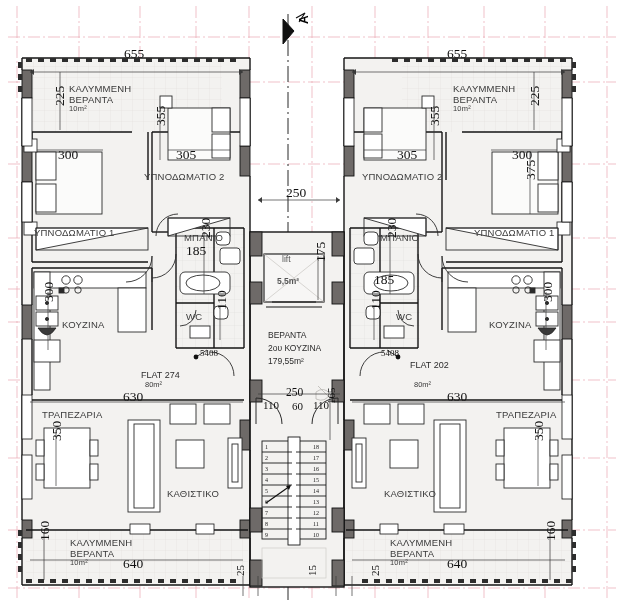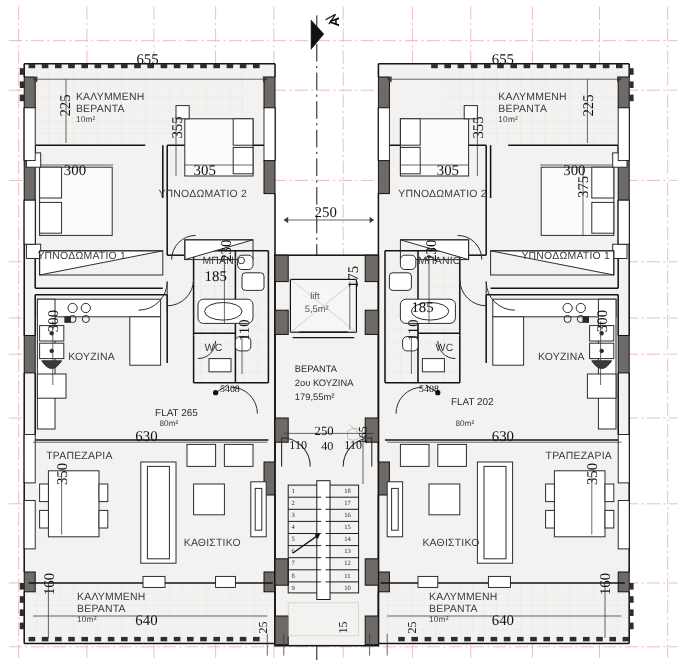--- a/index.html
+++ b/index.html
@@ -581,28 +581,28 @@
 <div class="lbl room" style="left:396px;top:312px;">WC</div>
 <div class="lbl room" style="left:489px;top:320px;">ΚΟΥΖΙΝΑ</div>
 <div class="lbl room" style="left:496px;top:410px;">ΤΡΑΠΕΖΑΡΙΑ</div>
 <div class="lbl room" style="left:384px;top:489px;">ΚΑΘΙΣΤΙΚΟ</div>
 <div class="lbl room" style="left:390px;top:538px;">
   <div style="white-space:pre-line;">ΚΑΛΥΜΜΕΝΗ
 ΒΕΡΑΝΤΑ</div>
   <div class="small">10m²</div>
 </div>
 
-<div class="lbl lift" style="left:282px;top:265px;">lift</div>
-<div class="lbl lift" style="left:277px;top:277px;">5,5m²</div>
+<div class="lbl lift" style="left:282px;top:255px;">lift</div>
+<div class="lbl lift" style="left:277px;top:277px;font-weight:bold;">5,5m²</div>
 
 <div class="lbl emb" style="left:268px;top:331px;">ΒΕΡΑΝΤΑ</div>
 <div class="lbl emb" style="left:268px;top:344px;">2ου ΚΟΥΖΙΝΑ</div>
 <div class="lbl emb" style="left:268px;top:357px;text-align:center;">179,55m²</div>
 
-<div class="lbl flat" style="left:141px;top:370px;">FLAT 265</div>
+<div class="lbl flat" style="left:141px;top:370px;">FLAT 274</div>
 <div class="lbl small" style="left:145px;top:381px;">80m²</div>
 <div class="lbl flat" style="left:410px;top:360px;">FLAT 202</div>
 <div class="lbl small" style="left:414px;top:381px;">80m²</div>
 
 <div class="lbl code" style="left:200px;top:348px;">5408</div>
 <div class="lbl code" style="left:381px;top:348px;">5408</div>
 
 <div class="lbl dim" style="left:124px;top:46px;">655</div>
 <div class="lbl dim" style="left:447px;top:46px;">655</div>
 
@@ -639,21 +639,21 @@
 <div class="lbl dimv" style="left:531px;top:441px;">350</div>
 
 <div class="lbl dimv" style="left:37px;top:541px;">160</div>
 <div class="lbl dimv" style="left:543px;top:541px;">160</div>
 
 <div class="lbl dim" style="left:123px;top:556px;">640</div>
 <div class="lbl dim" style="left:447px;top:556px;">640</div>
 
 <div class="lbl dim" style="left:286px;top:386px;font-size:11.5px;">250</div>
 <div class="lbl dim" style="left:263px;top:399px;font-size:11px;">110</div>
-<div class="lbl dim" style="left:292px;top:400px;font-size:11px;">40</div>
+<div class="lbl dim" style="left:292px;top:400px;font-size:11px;">60</div>
 <div class="lbl dim" style="left:313px;top:399px;font-size:11px;">110</div>
 <div class="lbl dimv" style="left:325px;top:404px;font-size:11px;">165</div>
 
 <div class="lbl dimv" style="left:234px;top:576px;font-size:11px;">25</div>
 <div class="lbl dimv" style="left:306px;top:576px;font-size:11px;">15</div>
 <div class="lbl dimv" style="left:369px;top:576px;font-size:11px;">25</div>
 
 <div class="lbl secA" style="left:298px;top:24px;">A</div>
 
 <div>

